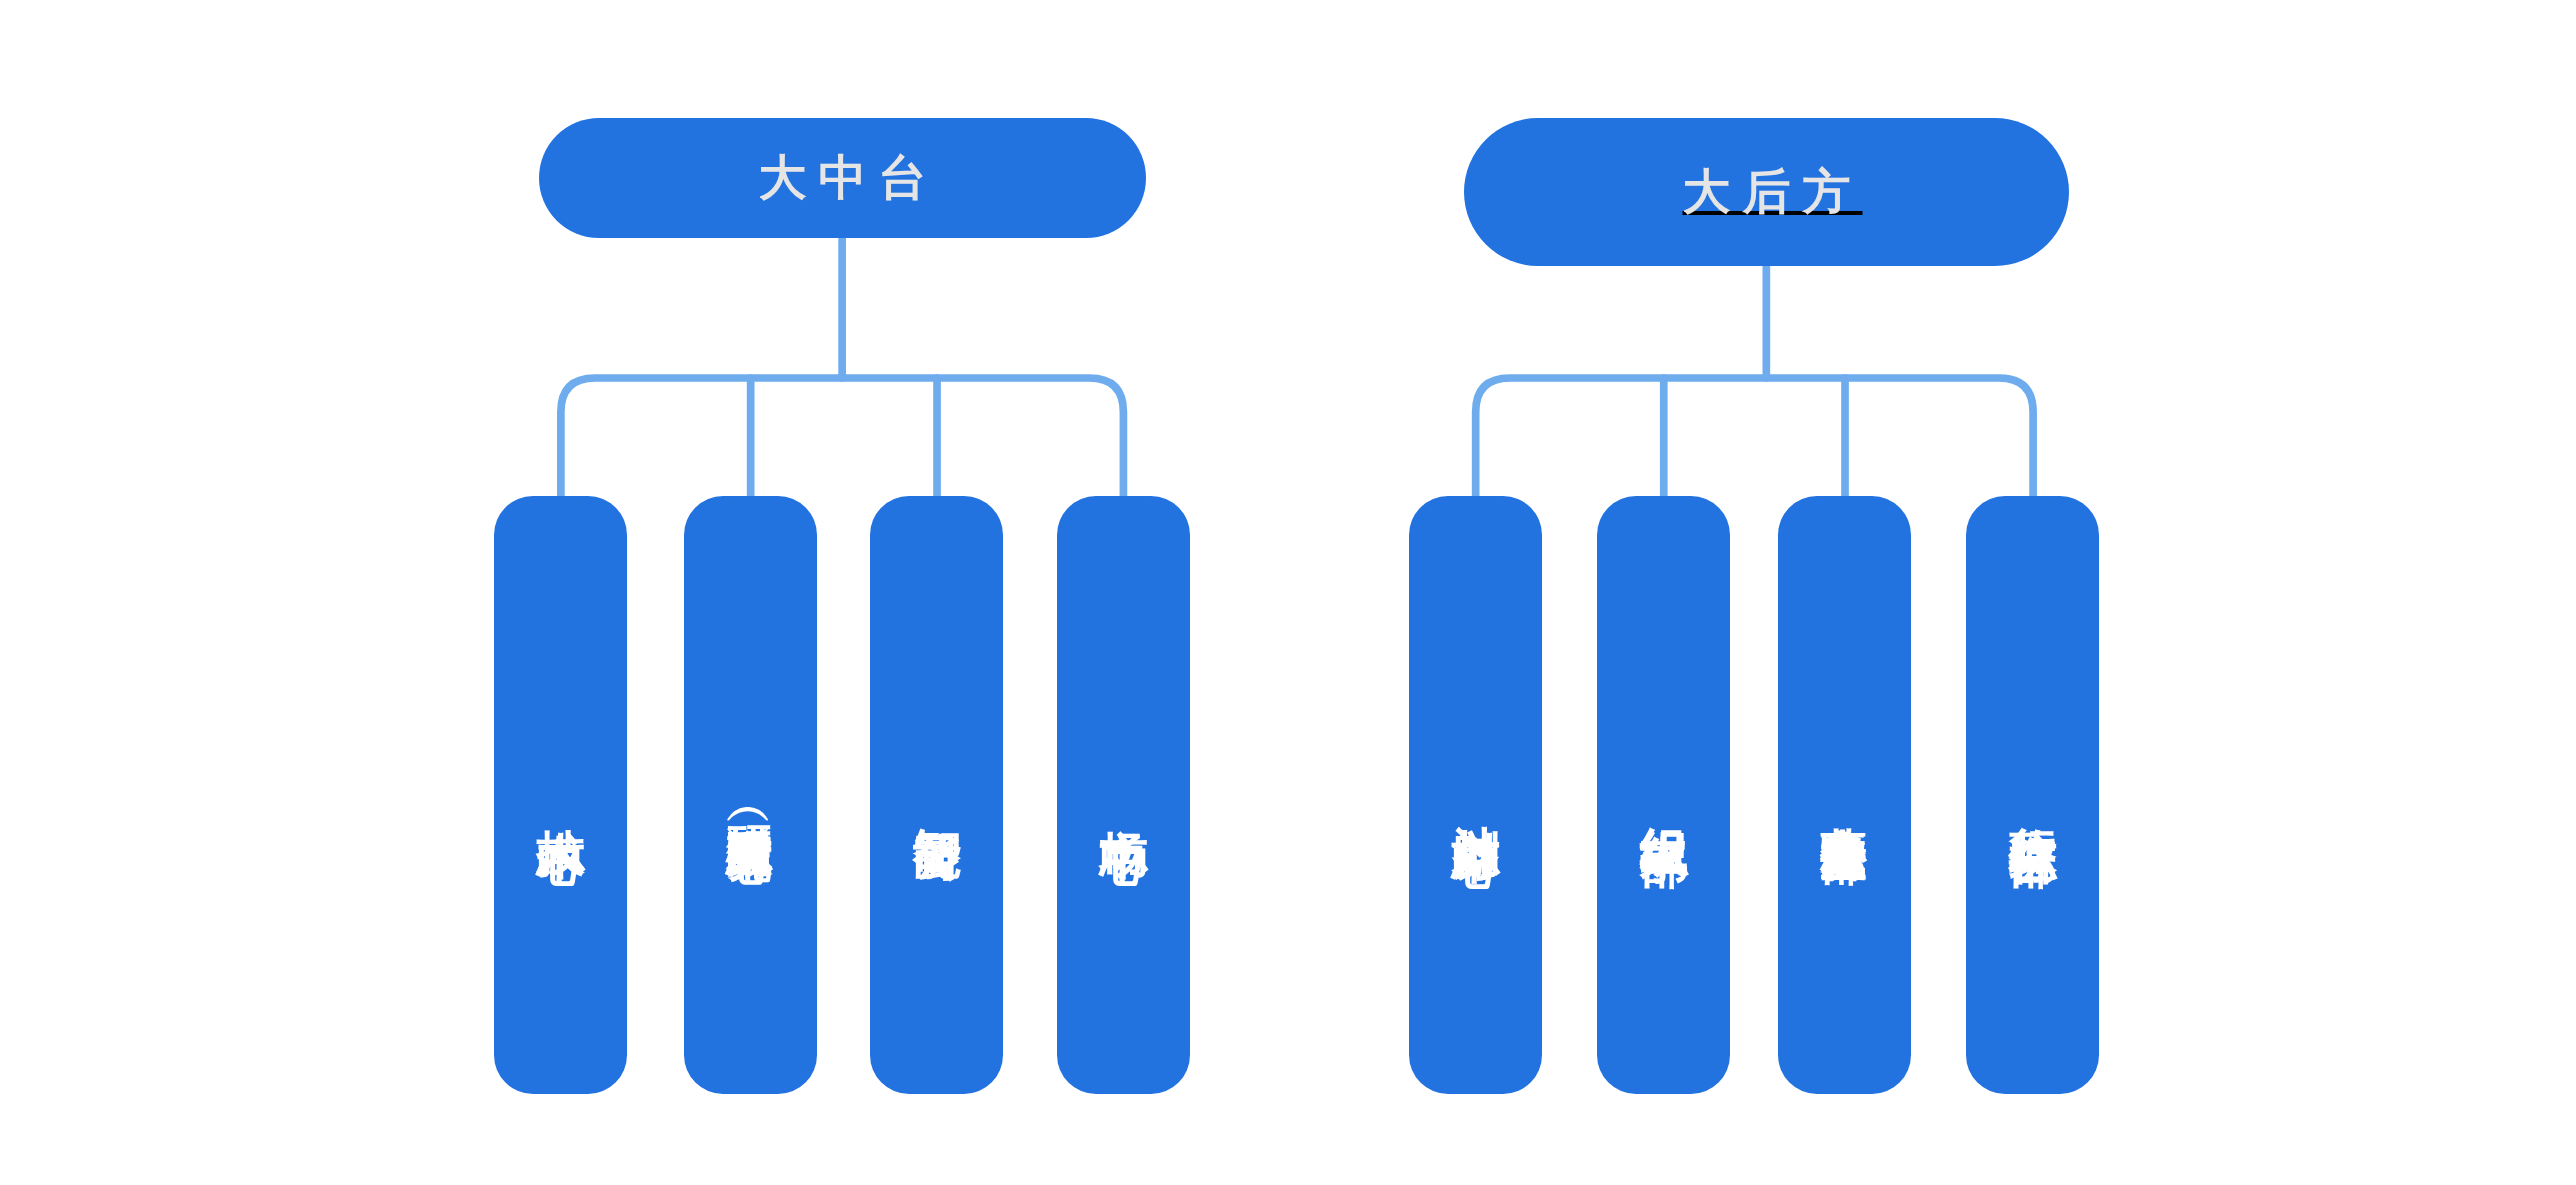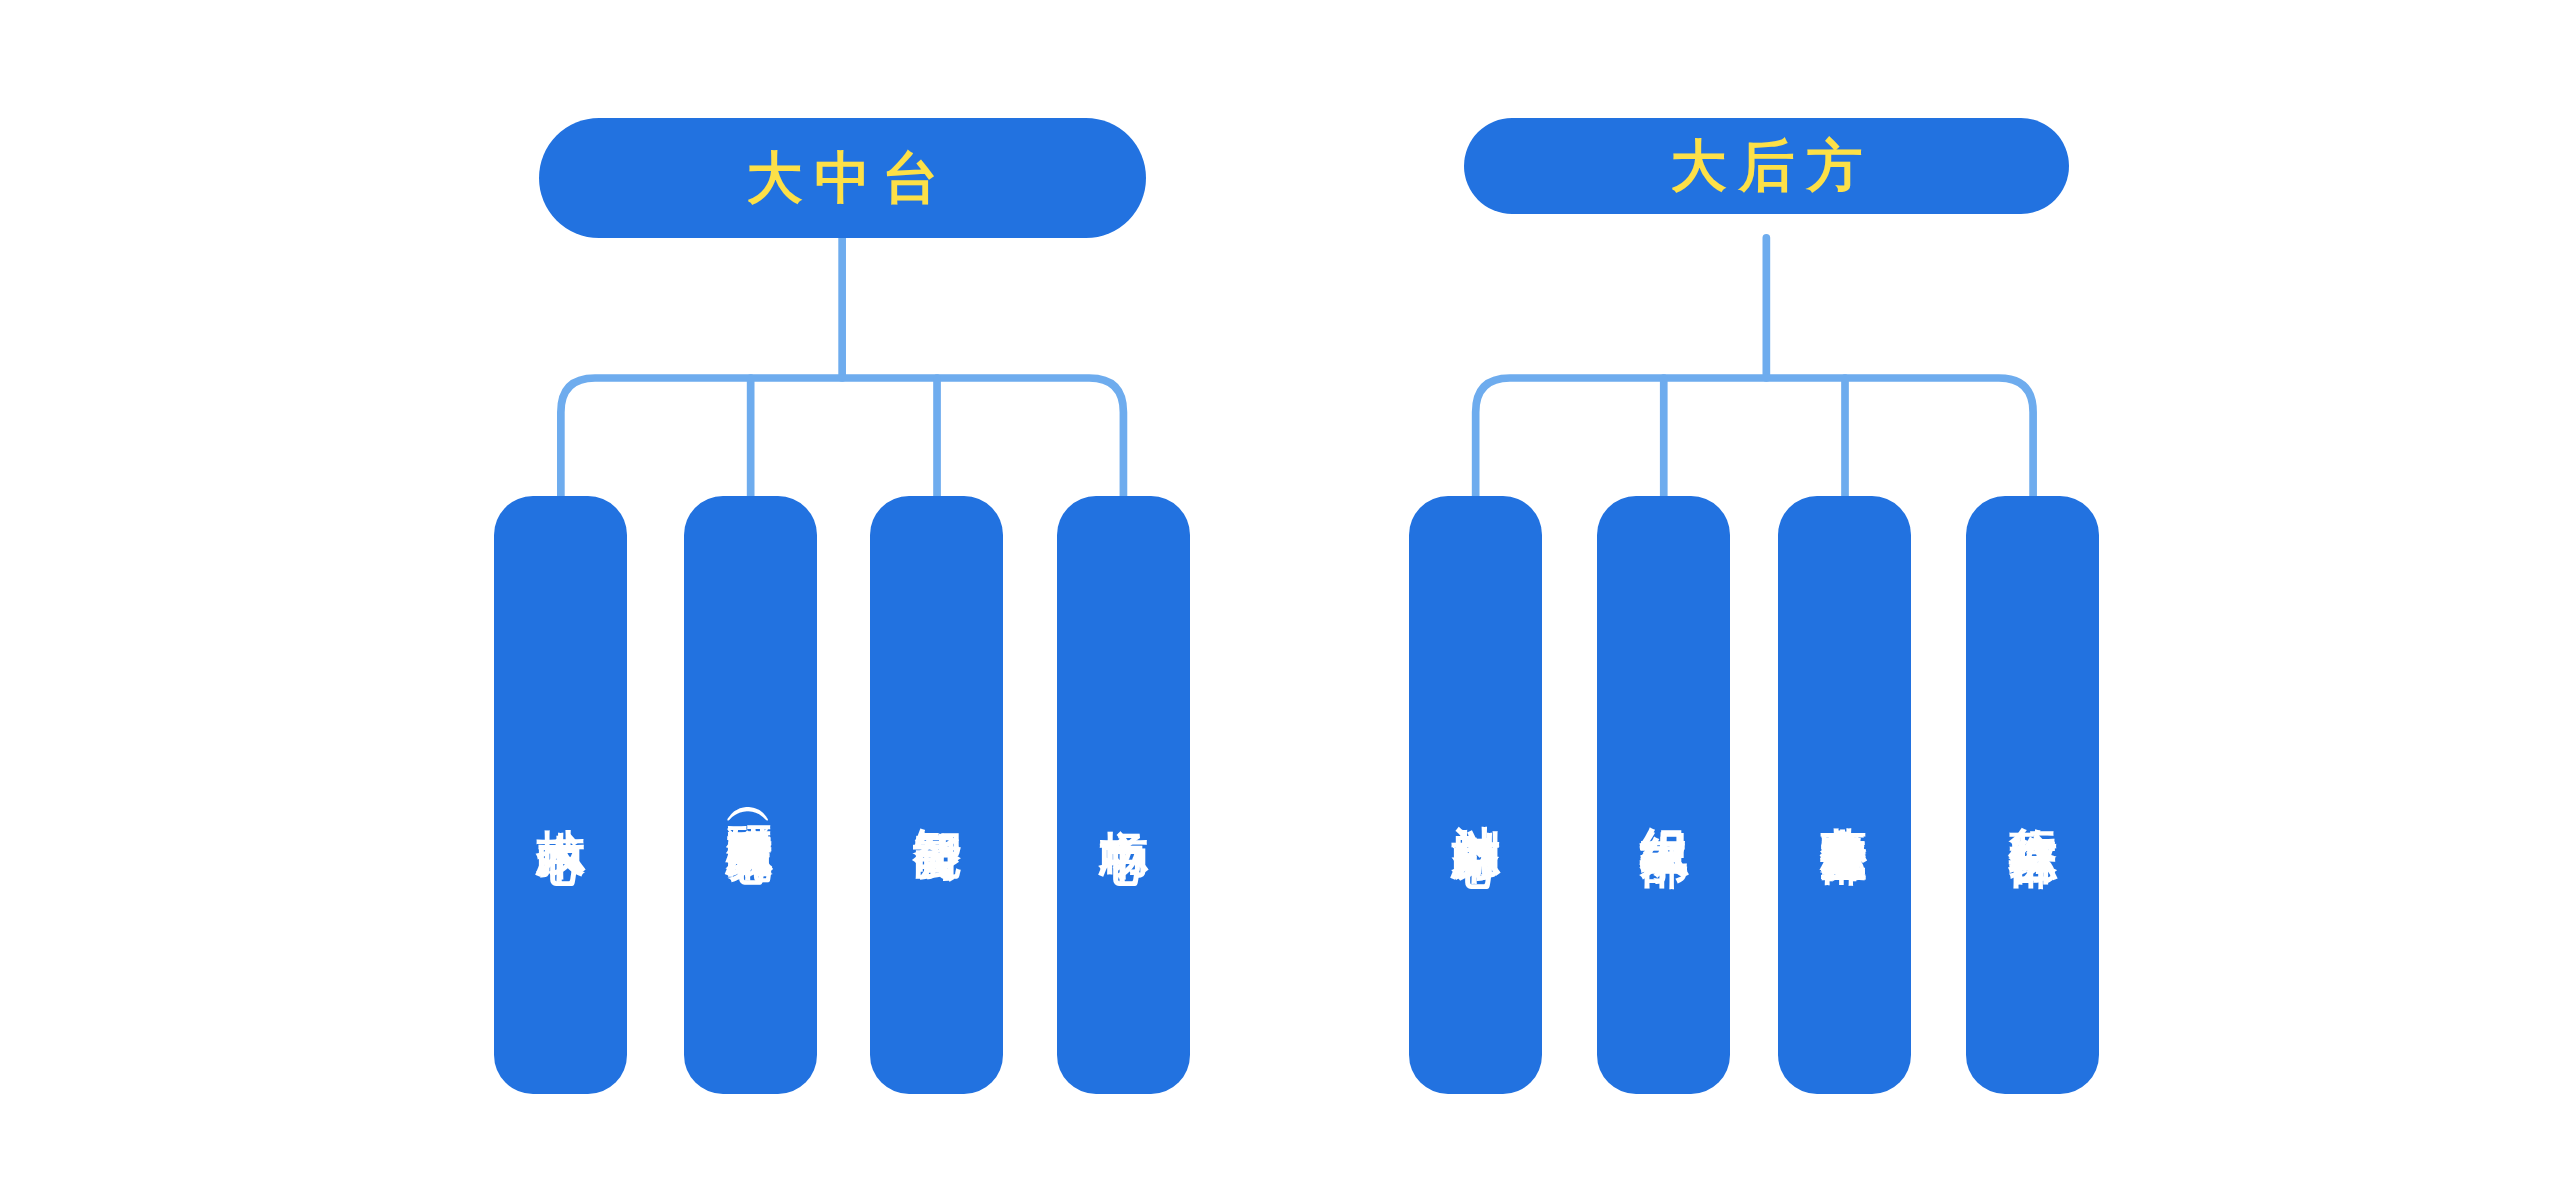--- a/index.html
+++ b/index.html
@@ -47,22 +47,22 @@
   .root-node {
     position: absolute;
     background: #2272E0;
     border-radius: 854px;
     display: flex;
     align-items: center;
     justify-content: center;
     box-sizing: border-box;
   }
   .root-label {
-    color: #fde047;
-    font-size: 56px;
+    color: #e5e5e5;
+    font-size: 48px;
     font-weight: 700;
     letter-spacing: 12px;
     text-indent: 12px;
     line-height: 1;
     white-space: nowrap;
   }
 
   
   .child-node {
     position: absolute;
@@ -137,21 +137,21 @@
       <span class="child-label">智能公司</span>
     </div>
 
     <div class="child-node" style="left:1057px; top:496px; width:133px; height:598px;">
       <span class="child-label">市场中心</span>
     </div>
   </div>
 
   <div class="group">
 
-    <div class="root-node" style="left:1464px; top:118px; width:605px; height:96px;">
+    <div class="root-node" style="left:1464px; top:118px; width:605px; height:148px;text-decoration:underline;">
       <span class="root-label">大后方</span>
     </div>
 
     <div class="child-node" style="left:1409px; top:496px; width:133px; height:598px;">
       <span class="child-label">计划财务中心</span>
     </div>
 
     <div class="child-node" style="left:1597px; top:496px; width:133px; height:598px;">
       <span class="child-label">组织人事部</span>
     </div>

